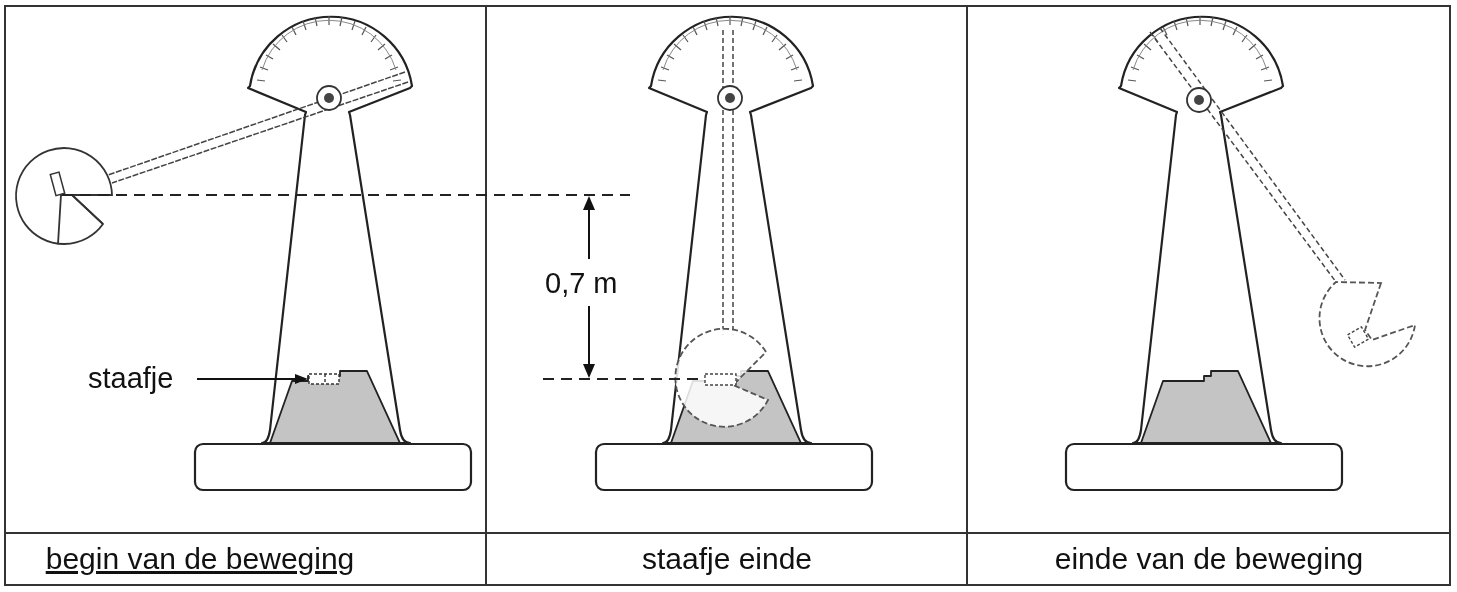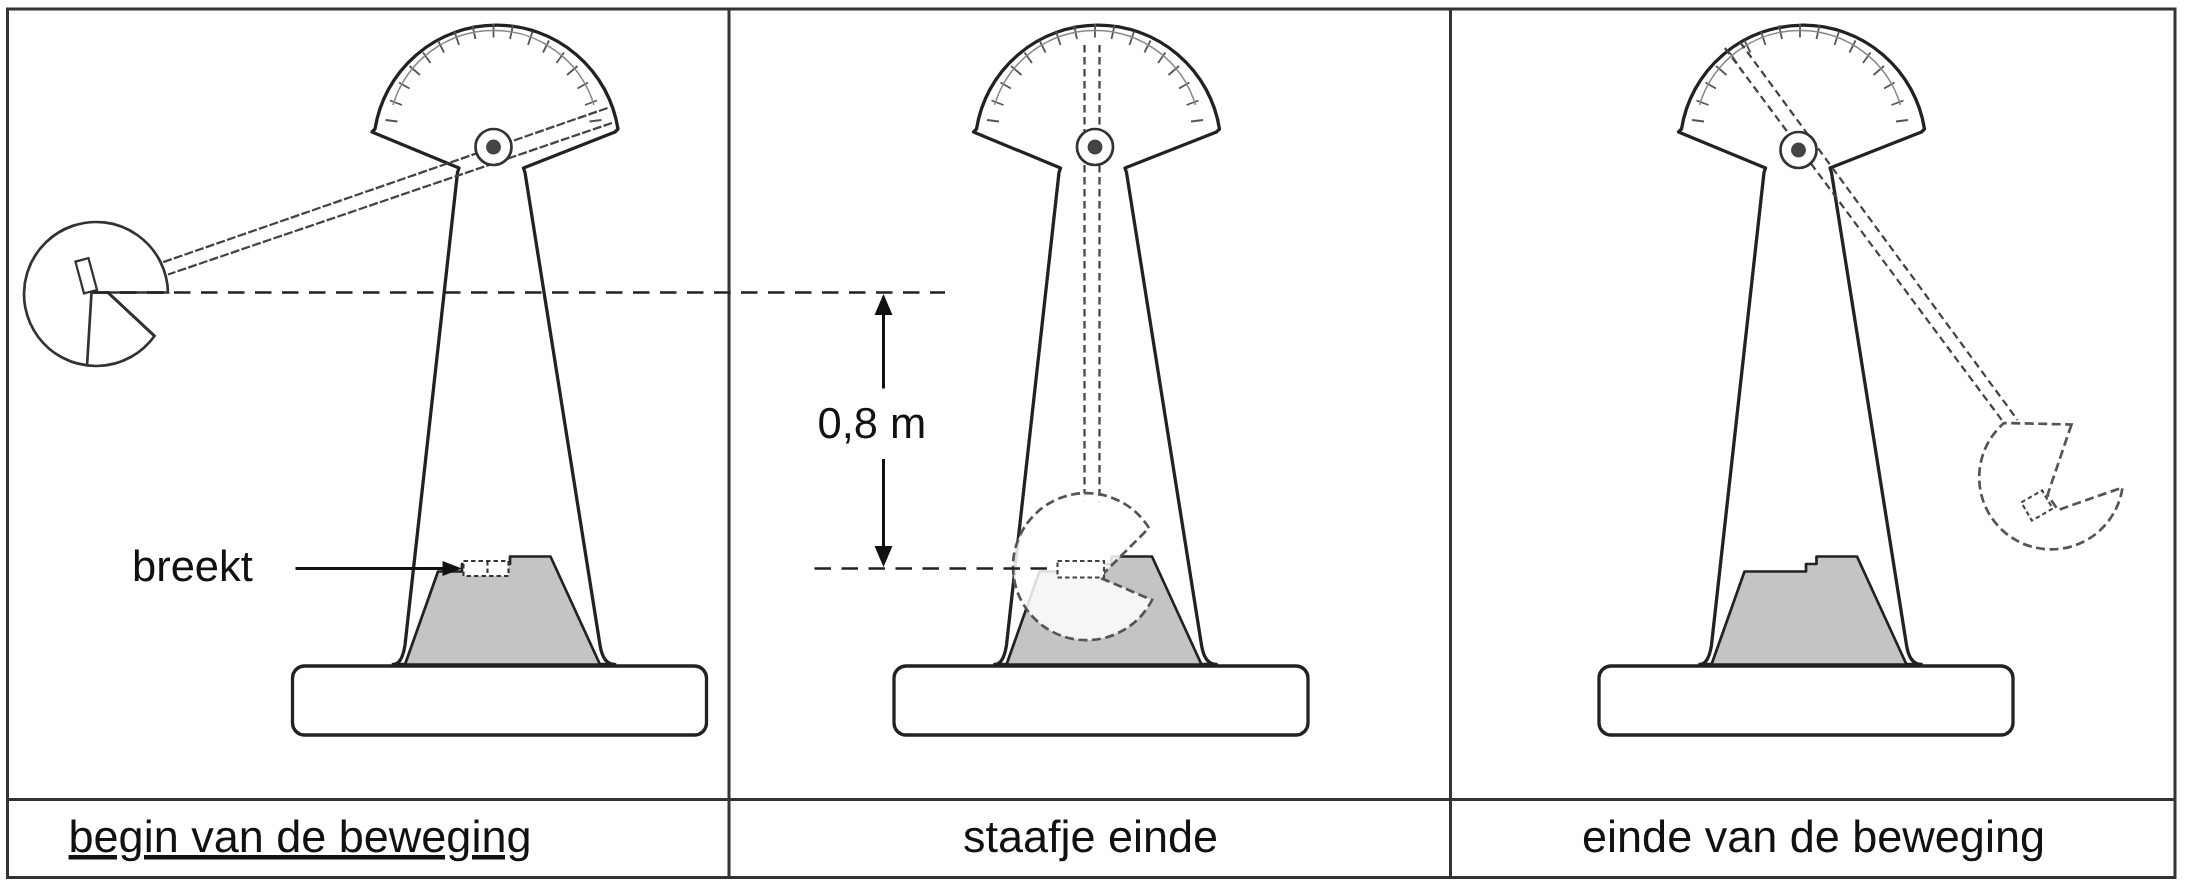--- a/index.html
+++ b/index.html
@@ -123,18 +123,18 @@
       <line x1="1160" y1="28" x2="1345" y2="280"></line>
     </g>
 
     <path d="M1381,283 L1365,330 L1372,340 L1415,325 A48,48 0 1 1 1336,282 Z" fill="#fff" fill-opacity="0.9" stroke="#555" stroke-width="1.8" stroke-dasharray="6,3"></path>
     <rect x="1350" y="330" width="16" height="14" transform="rotate(-30 1358 337)" fill="#fff" stroke="#444" stroke-width="1.4" stroke-dasharray="3,2"></rect>
     <circle cx="1199" cy="100" r="12" fill="#ffffff" stroke="#333" stroke-width="1.8"></circle>
     <circle cx="1199" cy="100" r="5" fill="#444"></circle>
   </g>
 </svg>
 
-<div class="annot" style="left:88px; top:364px;">breekt</div>
-<div class="annot" style="left:545px; top:269px;">0,8 m</div>
+<div class="annot" style="left:88px; top:364px;">staafje</div>
+<div class="annot" style="left:545px; top:269px;">0,7 m</div>
 
 <div class="caption" style="left:6px; width:388px;text-decoration:underline;">begin van de beweging</div>
 <div class="caption" style="left:487px; width:480px;">staafje einde</div>
 <div class="caption" style="left:968px; width:482px;">einde van de beweging</div>
 
 </body></html>

